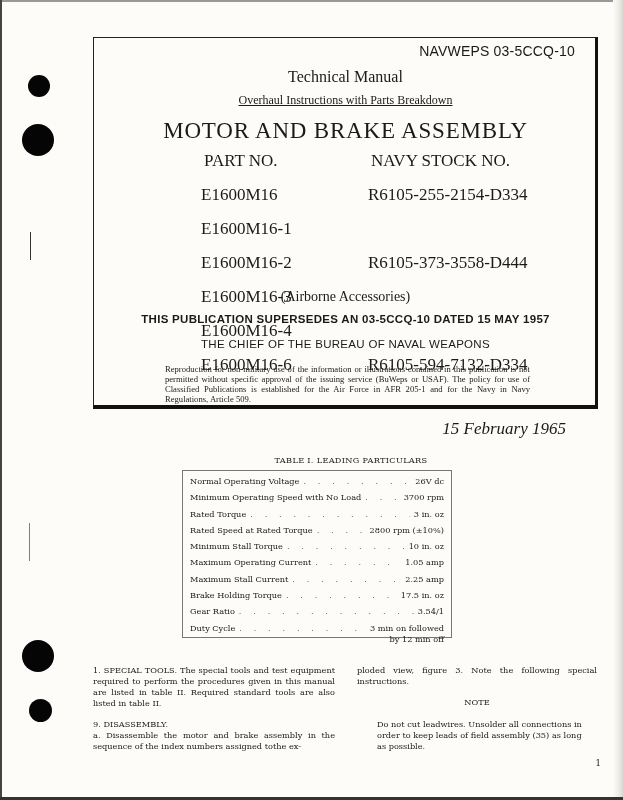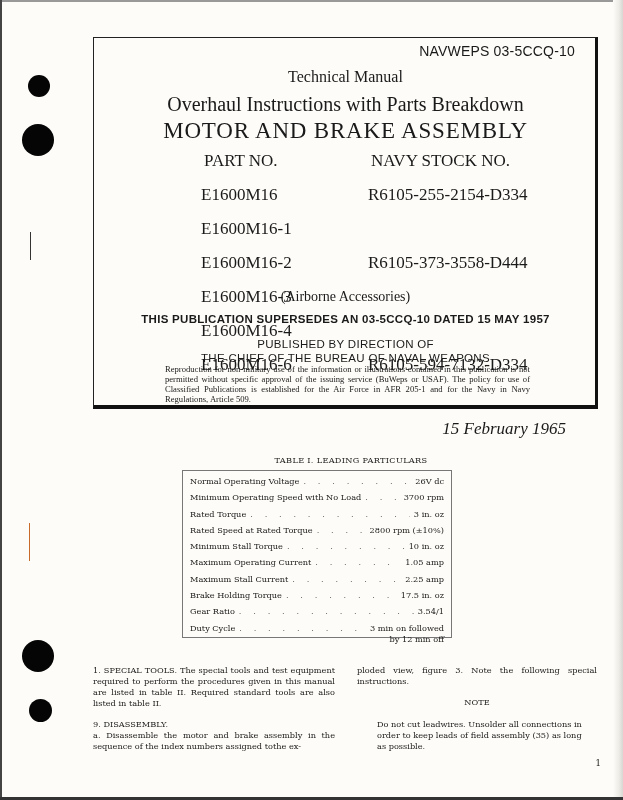--- a/index.html
+++ b/index.html
@@ -69,21 +69,22 @@
     .doc-type {
       position: absolute;
       left: 93px; width: 505px; top: 68px;
       text-align: center;
       font-size: 16px;
     }
     .doc-subtitle {
       position: absolute;
       left: 93px; width: 505px; top: 93px;
       text-align: center;
-      font-size: 20px;
+      font-size: 12px;
+      text-decoration: underline;
     }
     .doc-title {
       position: absolute;
       left: 93px; width: 505px; top: 118px;
       text-align: center;
       font-size: 23px;
       letter-spacing: 0.8px;
     }
     .parts-col {
       position: absolute;
@@ -250,21 +251,20 @@
   <div class="cell"></div>
   <div class="cell">R6105-373-3558-D444</div>
   <div class="cell"></div>
   <div class="cell"></div>
   <div class="cell">R6105-594-7132-D334</div>
 </div>
 
 <div class="airborne">(Airborne Accessories)</div>
 <div class="supersedes">THIS PUBLICATION SUPERSEDES AN 03-5CCQ-10 DATED 15 MAY 1957</div>
 <div class="published">
-  <div>PUBLISHED BY DIRECTION OF</div>
   <div>THE CHIEF OF THE BUREAU OF NAVAL WEAPONS</div>
 </div>
 <div class="reproduction">Reproduction for non-military use of the information or illustrations contained in this publication is not permitted without specific approval of the issuing service (BuWeps or USAF). The policy for use of Classified Publications is established for the Air Force in AFR 205-1 and for the Navy in Navy Regulations, Article  509.</div>
 
 <div class="pub-date">15 February 1965</div>
 
 <div class="table-caption">TABLE I.  LEADING PARTICULARS</div>
 <div class="lp-table">
   <div class="lp-row">
     <span class="lp-label">Normal Operating Voltage</span>

